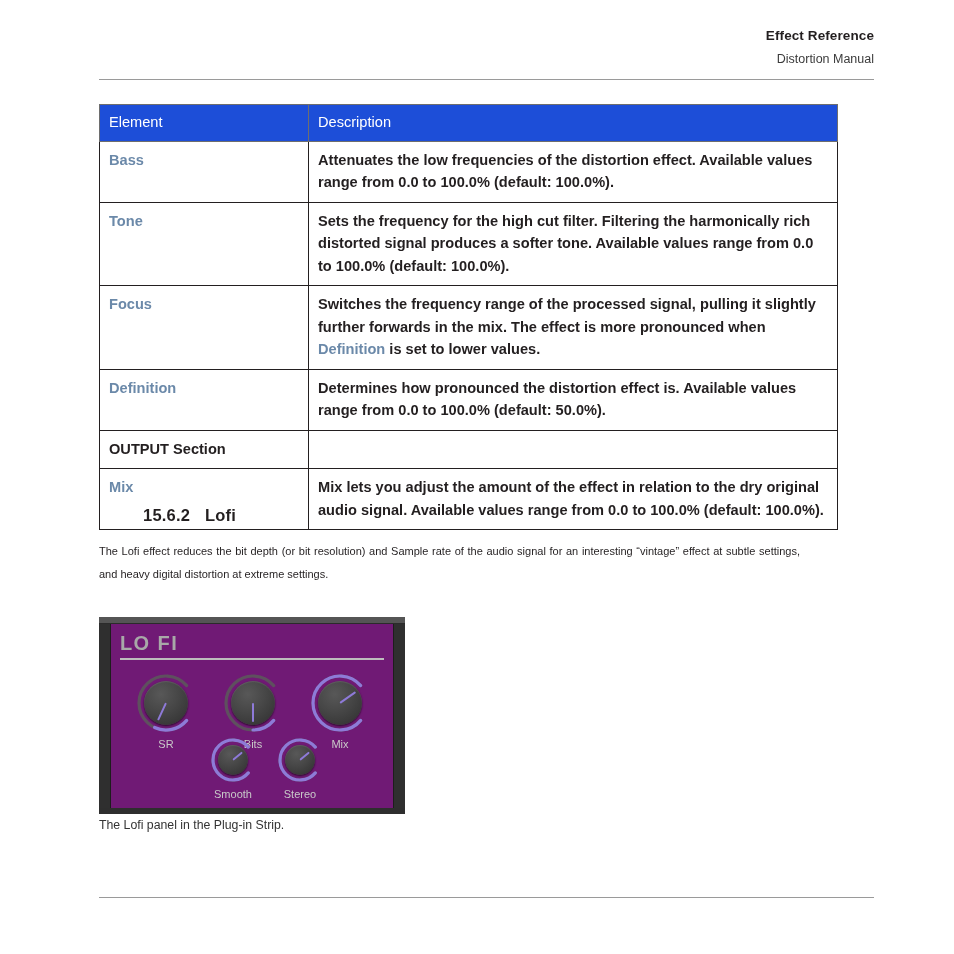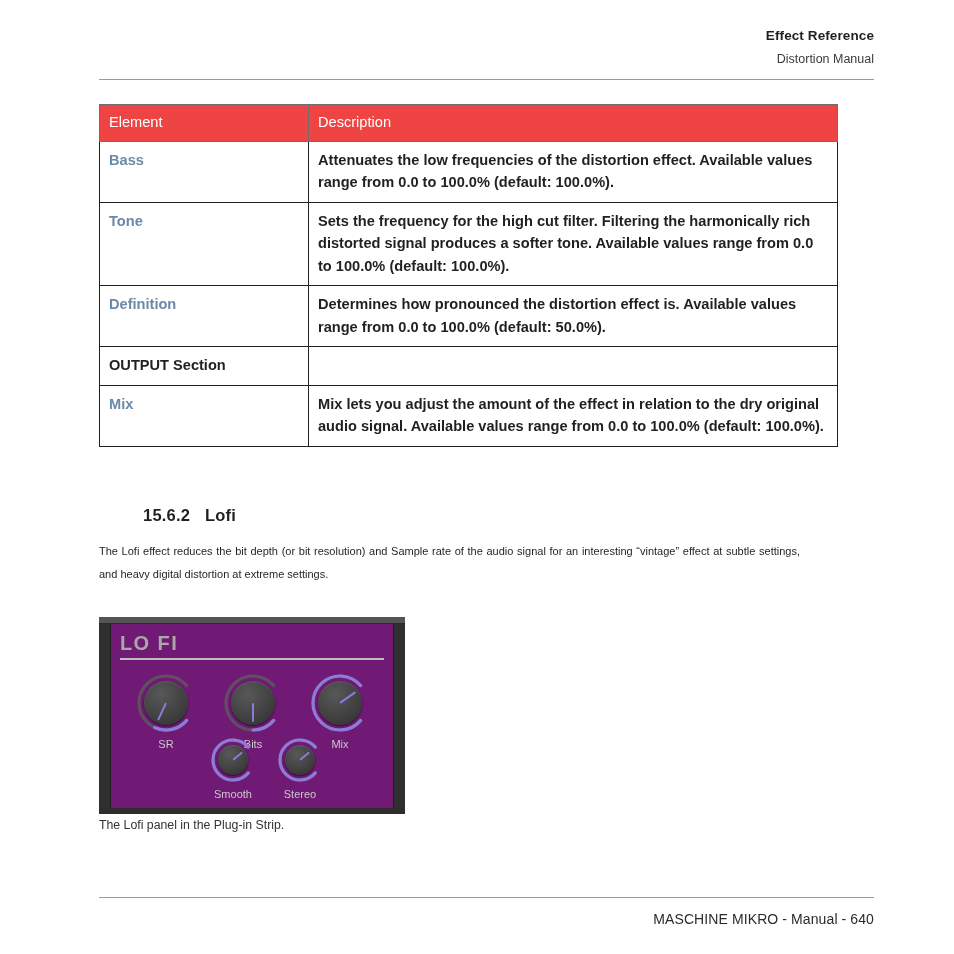--- a/index.html
+++ b/index.html
@@ -65,21 +65,21 @@
   .tbl td, .tbl th {
     border: 1px solid #231f20;
     vertical-align: top;
     padding: 7px 9px 8px 9px;
     font-size: 14.6px;
     line-height: 22.5px;
     font-weight: bold;
     text-align: left;
   }
   .tbl thead th {
-    background: #ef4444;
+    background: #1d4ed8;
     color: #ffffff;
     border-color: #6e6e6e;
     padding-top: 6px;
     padding-bottom: 7px;
     font-weight: normal;
   }
   .col-el { width: 190px; }
   .col-de { width: 510px; }
   .lnk {
     color: #6b89a9;
@@ -256,20 +256,24 @@
       </tr>
     </thead>
     <tbody>
       <tr>
         <td><span class="lnk">Bass</span></td>
         <td>Attenuates the low frequencies of the distortion effect. Available values range from 0.0 to 100.0% (default: 100.0%).</td>
       </tr>
       <tr>
         <td><span class="lnk">Tone</span></td>
         <td>Sets the frequency for the high cut filter. Filtering the harmonically rich distorted signal produces a softer tone. Available values range from 0.0 to 100.0% (default: 100.0%).</td>
+      </tr>
+      <tr>
+        <td><span class="lnk">Focus</span></td>
+        <td><span>Switches the frequency range of the processed signal, pulling it slightly further forwards in the mix. The effect is more pronounced when </span><span class="lnk">Definition</span><span> is set to lower values.</span></td>
       </tr>
       <tr>
         <td><span class="lnk">Definition</span></td>
         <td>Determines how pronounced the distortion effect is. Available values range from 0.0 to 100.0% (default: 50.0%).</td>
       </tr>
       <tr>
         <td class="bold-cell">OUTPUT Section</td>
         <td></td>
       </tr>
       <tr>
@@ -340,15 +344,14 @@
             <div class="pointer" style="width: 12px; height: 2px; left: 26px; top: 25px; transform: rotate(-40deg);"></div>
             <div class="klabel" style="left: -29px; top: 54px;">Stereo</div>
           </div>
         </div>
     </div>
   </div>
 
   <div class="caption">The Lofi panel in the Plug-in Strip.</div>
 
   <div class="foot-rule"></div>
-  <div class="footer">MASCHINE MIKRO - Manual - 640</div>
 
 </div>
 
 </body></html>

